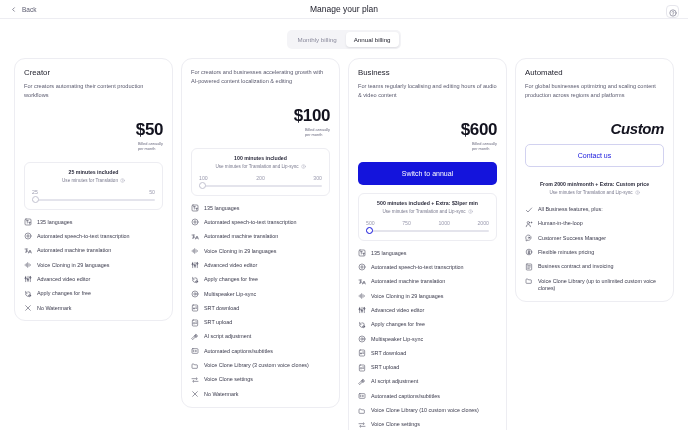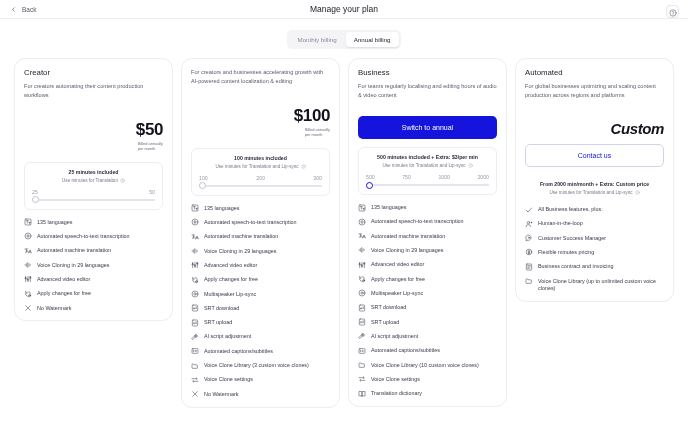--- a/index.html
+++ b/index.html
@@ -407,20 +407,27 @@
               <path d="M5 5l14 14M19 5L5 19" fill="none" stroke="currentColor" stroke-width="1.7" stroke-linecap="round" stroke-linejoin="round"></path>
             </svg>
           </span>
                <span class="txt">No Watermark</span>
              </div>
       </div>
     </div>
     <div class="card">
       <div class="plan-name">Business</div>
       <div class="plan-desc">For teams regularly localising and editing hours of audio &amp; video content</div>
+      <div class="price-row">
+        <span class="price-amount">$600</span>
+        <span class="price-note">
+               <div>Billed annually</div>
+               <div>per month</div>
+             </span>
+      </div>
       <div class="cta primary">Switch to annual</div>
       <div class="slider-box">
         <div class="slider-title">500 minutes included + Extra: $3/per min</div>
         <div class="slider-sub">
              <span>Use minutes for Translation and Lip-sync</span>
              <span class="ico" style="color:#9a9aae;display:inline-flex">
             <svg viewBox="0 0 24 24" width="5" height="5">
               <circle cx="12" cy="12" r="9" fill="none" stroke="currentColor" stroke-width="1.7" stroke-linecap="round" stroke-linejoin="round"></circle>
               <path d="M12 11v5M12 7.6v.1" fill="none" stroke="currentColor" stroke-width="1.7" stroke-linecap="round" stroke-linejoin="round"></path>
             </svg>

